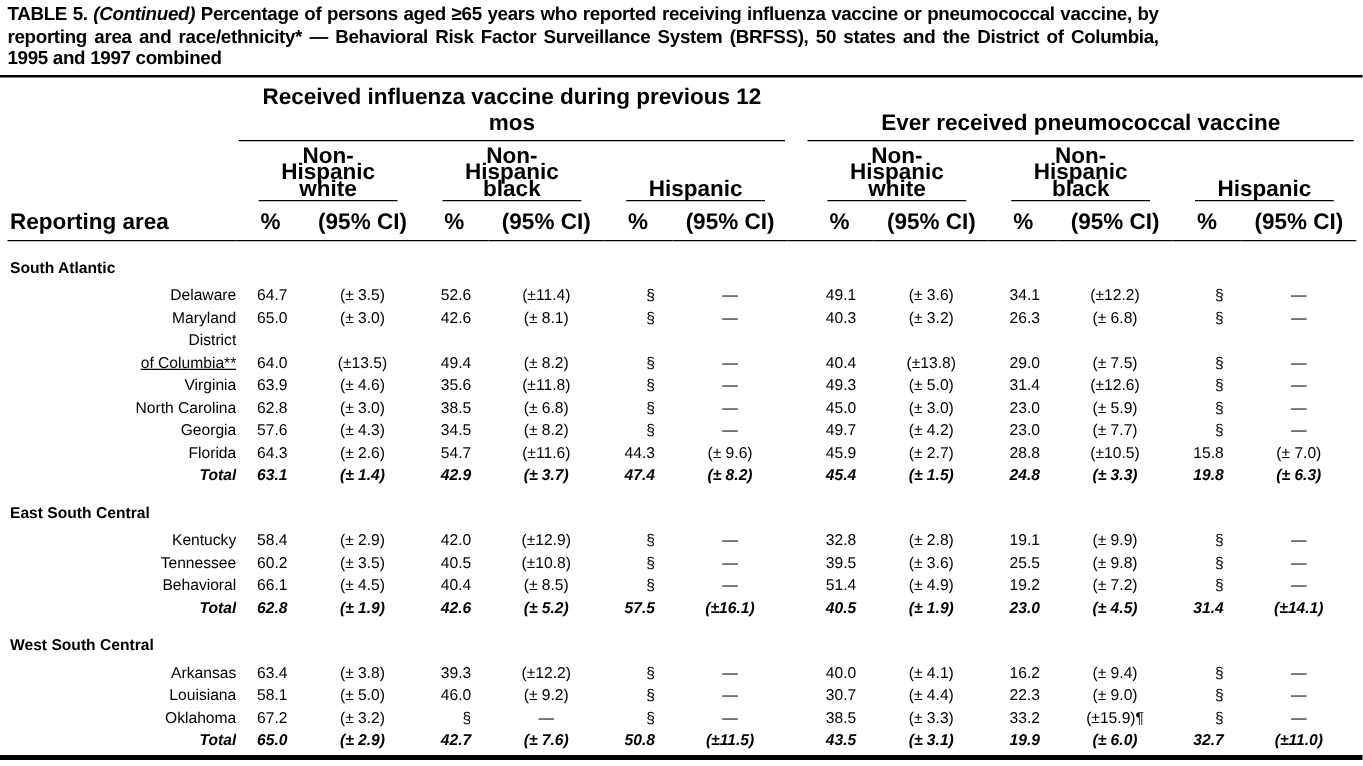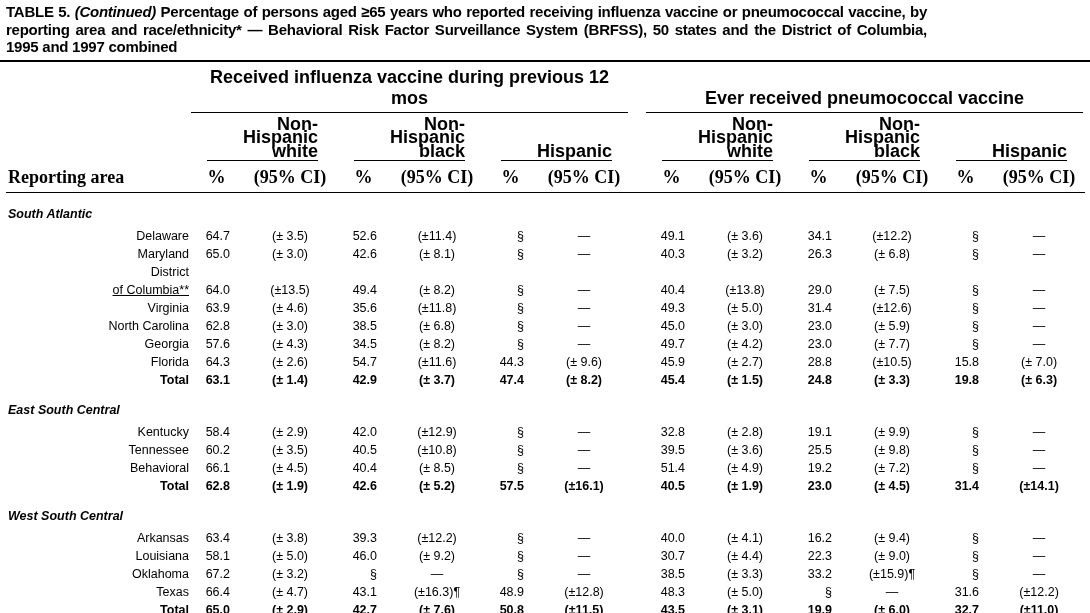--- a/index.html
+++ b/index.html
@@ -29,45 +29,45 @@
     margin-top: 2px;
   }
   thead th { vertical-align: bottom; font-size: 18px; font-weight: bold; padding: 0; }
   .spanner {
     text-align: center;
     border-bottom: 1.5px solid #000;
     padding: 3px 0 3px;
     margin: 0 2px;
   }
   .subhead div {
-    text-align: right;
+    text-align: center;
     border-bottom: 1.5px solid #000;
     padding: 5px 0 2px;
     margin: 0 18px;
     line-height: 13.5px;
   }
-  .colhead-row th { border-bottom: 1.5px solid #000; padding: 6px 0 4px; font-family: Liberation Serif, serif; }
+  .colhead-row th { border-bottom: 1.5px solid #000; padding: 6px 0 4px; }
   .area-head { text-align: left; padding-left: 2px !important; }
   .pct-h, .ci-h { text-align: center; }
 
   tbody td {
     font-size: 12.5px;
     height: 18px;
     line-height: 18px;
     padding: 0;
     white-space: nowrap;
     overflow: hidden;
   }
-  .section-heading { font-weight: bold; padding-top: 8px !important; padding-left: 2px; height: 26px; font-style: italic; }
+  .section-heading { font-weight: bold; padding-top: 8px !important; padding-left: 2px; height: 26px; }
   .area { text-align: right; }
   .indent1 { padding-left: 16px; }
   .indent2 { padding-left: 26px; text-decoration: underline; }
   .pct { text-align: right; padding-right: 14px; }
   .ci  { text-align: center; }
-  .total-row td { font-weight: bold; }
+  .total-row td { font-weight: bold; font-style: italic; }
   .bottom-rule { border-bottom: 4px solid #000; margin-top: 3px; width: 1090px; }
 </style>
 </head>
 <body>
 
 <div class="page">
 
   <div class="title">
     <span class="b">TABLE 5.</span>
     <span class="i">(Continued)</span>
@@ -401,36 +401,20 @@
           <td class="pct">§</td>
           <td class="ci">—</td>
           <td></td>
           <td class="pct">38.5</td>
           <td class="ci">(± 3.3)</td>
           <td class="pct">33.2</td>
           <td class="ci">(±15.9)¶</td>
           <td class="pct">§</td>
           <td class="ci">—</td>
         </tr>
-        <tr>
-          <td class="area indent1">Texas</td>
-          <td class="pct">66.4</td>
-          <td class="ci">(± 4.7)</td>
-          <td class="pct">43.1</td>
-          <td class="ci">(±16.3)¶</td>
-          <td class="pct">48.9</td>
-          <td class="ci">(±12.8)</td>
-          <td></td>
-          <td class="pct">48.3</td>
-          <td class="ci">(± 5.0)</td>
-          <td class="pct">§</td>
-          <td class="ci">—</td>
-          <td class="pct">31.6</td>
-          <td class="ci">(±12.2)</td>
-        </tr>
         <tr class="total-row">
           <td class="area indent1">Total</td>
           <td class="pct">65.0</td>
           <td class="ci">(± 2.9)</td>
           <td class="pct">42.7</td>
           <td class="ci">(± 7.6)</td>
           <td class="pct">50.8</td>
           <td class="ci">(±11.5)</td>
           <td></td>
           <td class="pct">43.5</td>

